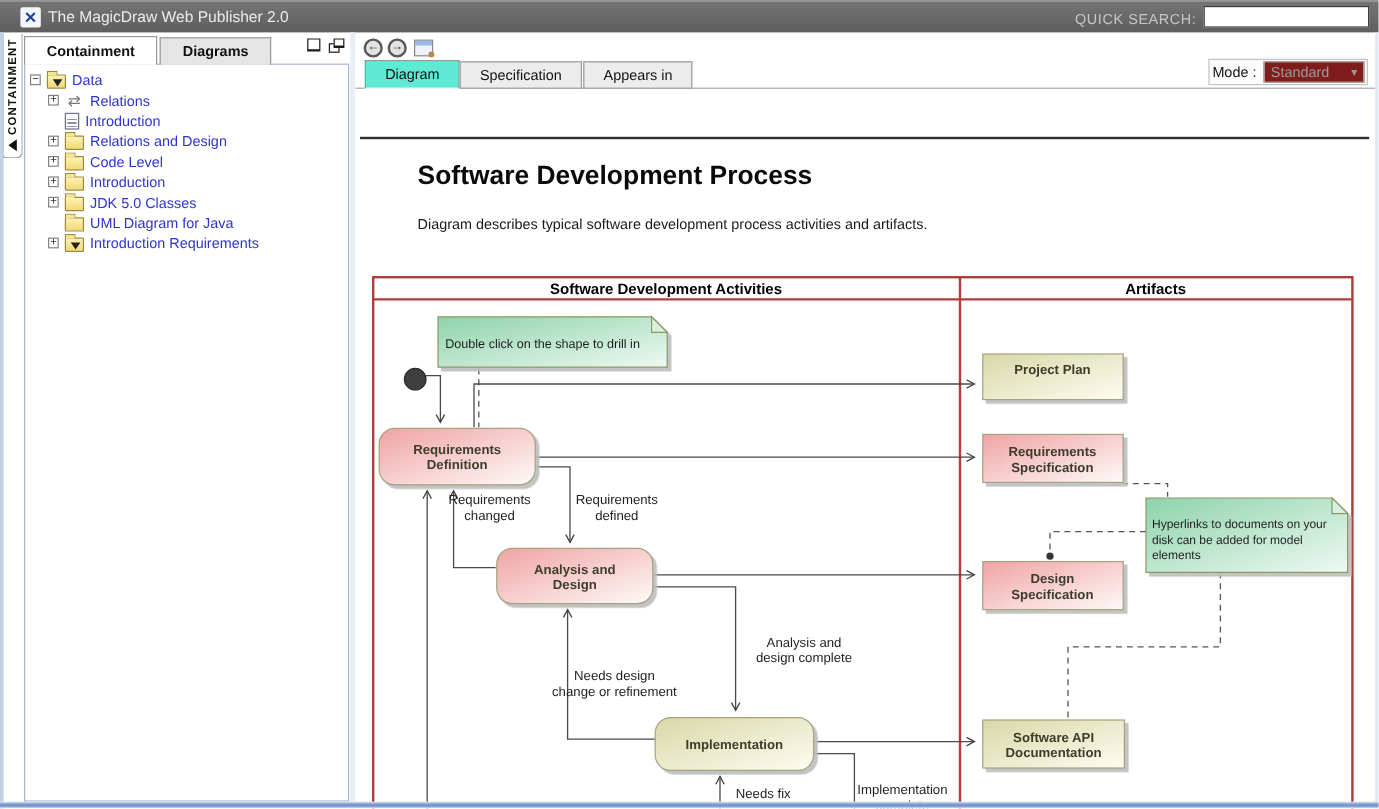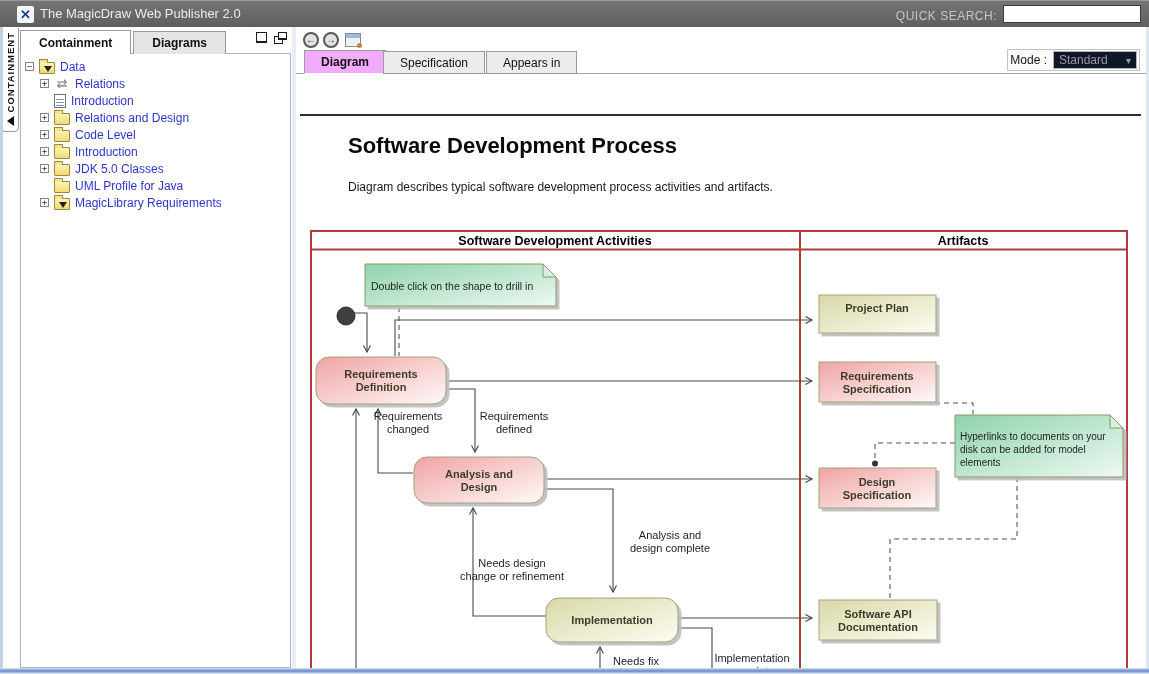--- a/index.html
+++ b/index.html
@@ -69,25 +69,25 @@
     color:#333; font-size:10px; font-weight:bold; text-align:center; line-height:12px; }
   .circ.back::before { content:"\2190"; } .circ.fwd::before { content:"\2192"; }
   .specbtn { width:16px; height:14px; border:1px solid #8a8a8a; background:#eef3fb; position:relative; margin-left:2px; }
   .specbtn::before { content:""; position:absolute; left:0; top:0; right:0; height:4px; background:#9db9e2; }
   .specbtn::after { content:""; position:absolute; right:-2px; bottom:-2px; width:5px; height:5px;
     border-radius:50%; background:#b48a4e; }
 
   .ctabs { position:absolute; left:296px; top:50px; right:3px; height:24px; border-bottom:1px solid #a8a8a8; z-index:4; }
   .ctab { position:absolute; bottom:-1px; height:23px; padding:0 16px; font-size:12px; color:#111;
     background:#ececec; border:1px solid #9a9a9a; display:flex; align-items:center; }
-  .ctab.active { background:#f0abfc; border-bottom:1px solid #fff; height:24px;font-weight:bold; }
+  .ctab.active { background:#5eead4; border-bottom:1px solid #fff; height:24px; }
   .modebox { position:absolute; right:6px; bottom:2px; height:22px; border:1px solid #c4c4c4;
     background:#fbfbfb; display:flex; align-items:center; padding:0 2px; gap:6px; }
   .modelabel { font-size:12px; color:#111; }
-  .modeselect { width:84px; height:18px; border:1px solid #b4b4b4; background:#0f172a; color:#9a9a9a;
+  .modeselect { width:84px; height:18px; border:1px solid #b4b4b4; background:#7f1d1d; color:#9a9a9a;
     font-size:12px; display:flex; align-items:center; padding:0 5px; justify-content:space-between; }
   .modeselect::after { content:"\25BE"; color:#9a9a9a; font-size:10px; }
 
   .pagetitle { position:absolute; left:300px; top:88px; font-size:20px; color:#0a0a0a; z-index:3; }
   .titlerule { position:absolute; left:300px; top:114px; width:841px; height:2px; background:#2e2e2e; z-index:3; }
   .h2 { position:absolute; left:348px; top:133px; font-size:22px; font-weight:bold; color:#0a0a0a; z-index:3; }
   .desc { position:absolute; left:348px; top:180px; font-size:12px; color:#1a1a1a; z-index:3; }
 
   
   svg { position:absolute; left:296px; top:224px; z-index:2; }
@@ -165,26 +165,26 @@
       <span class="tlabel">Introduction</span>
     </div>
     <div class="trow lv1">
       <span class="exp">+</span>
       <span class="ico folder"></span>
       <span class="tlabel">JDK 5.0 Classes</span>
     </div>
     <div class="trow lv1">
       <span class="exp none">+</span>
       <span class="ico folder"></span>
-      <span class="tlabel">UML Profile for Java</span>
+      <span class="tlabel">UML Diagram for Java</span>
     </div>
     <div class="trow lv1">
       <span class="exp">+</span>
       <span class="ico pkg"></span>
-      <span class="tlabel">MagicLibrary Requirements</span>
+      <span class="tlabel">Introduction Requirements</span>
     </div>
   </div>
 
   <div class="toolbar">
     <span class="circ back"></span>
     <span class="circ fwd"></span>
     <span class="specbtn"></span>
   </div>
 
   <div class="ctabs">

